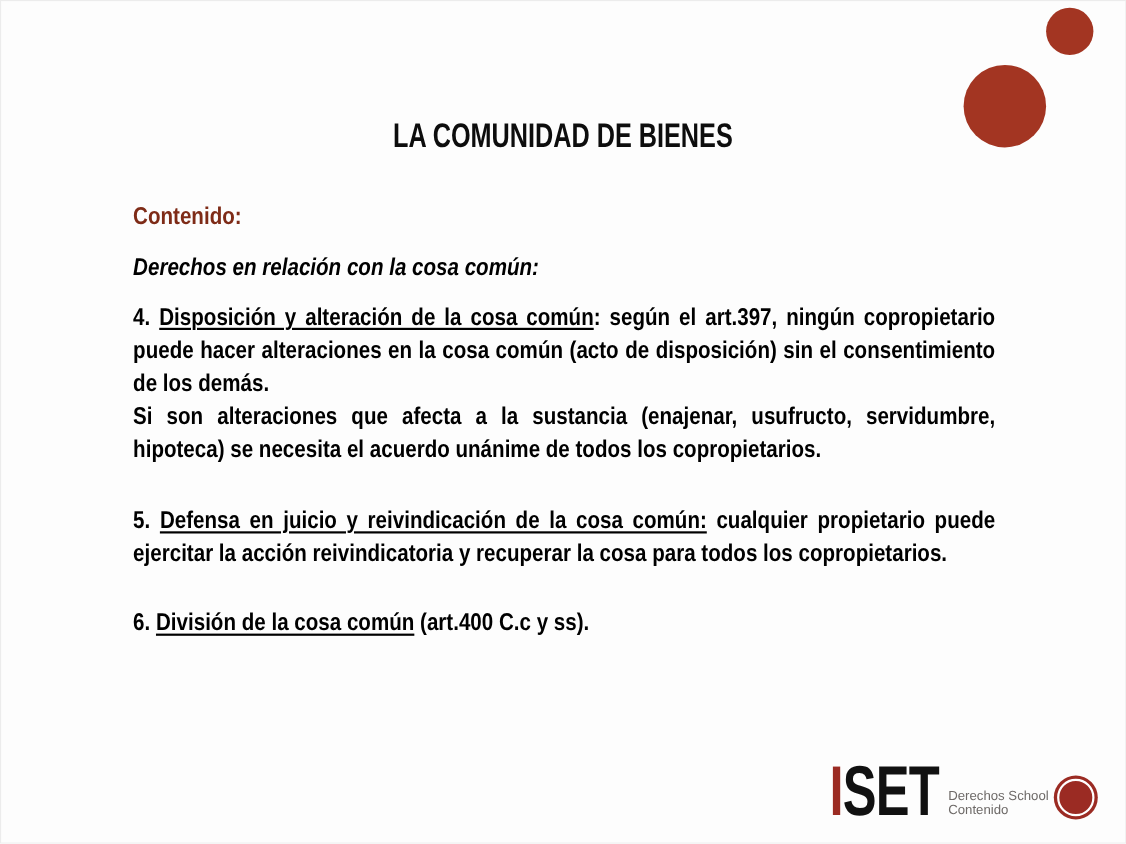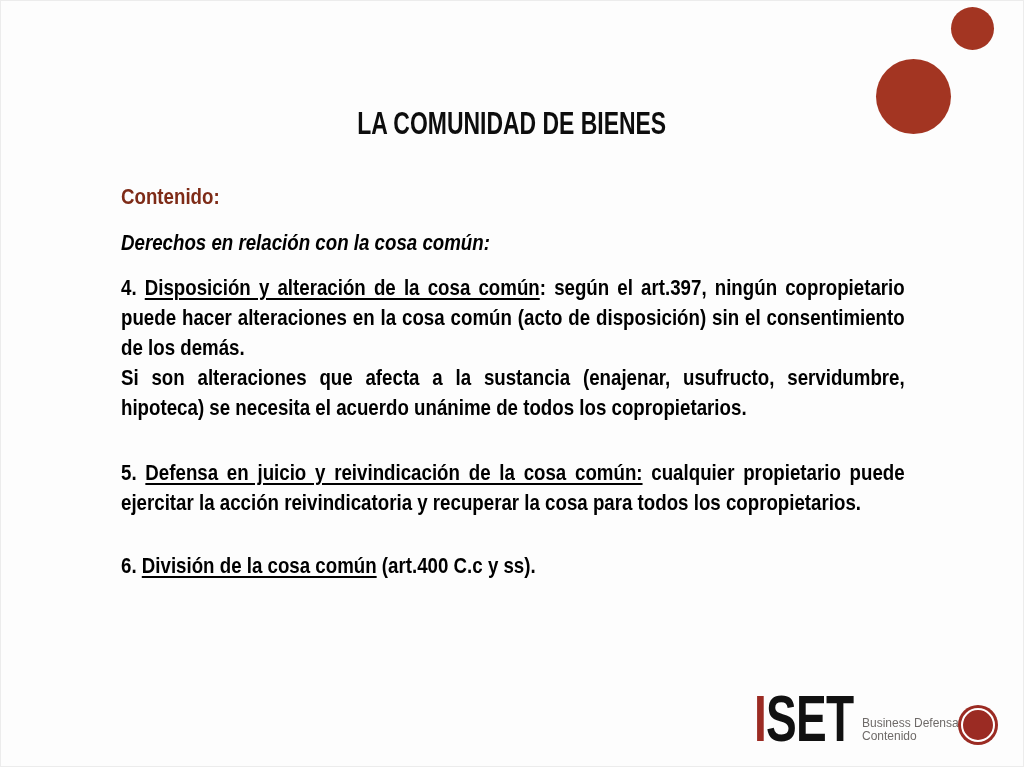--- a/index.html
+++ b/index.html
@@ -107,19 +107,19 @@
     <p class="p-item4b">Si son alteraciones que afecta a la sustancia (enajenar, usufructo, servidumbre, hipoteca) se necesita el acuerdo unánime de todos los copropietarios.</p>
 
     <p class="p-item5"><span>5. </span><span class="u">Defensa en juicio y reivindicación de la cosa común:</span><span> cualquier propietario puede ejercitar la acción reivindicatoria y recuperar la cosa para todos los copropietarios.</span></p>
 
     <p class="p-item6"><span>6. </span><span class="u">División de la cosa común</span><span> (art.400 C.c y ss).</span></p>
   </div>
 
   <div class="logo-word"><span class="i">I</span><span>SET</span></div>
 
   <div class="logo-sub">
-    <div>Business Defensa</div>
+    <div>Derechos School</div>
     <div>Contenido</div>
   </div>
 
   <div class="logo-circle"></div>
 
 </div>
 
 </body></html>

